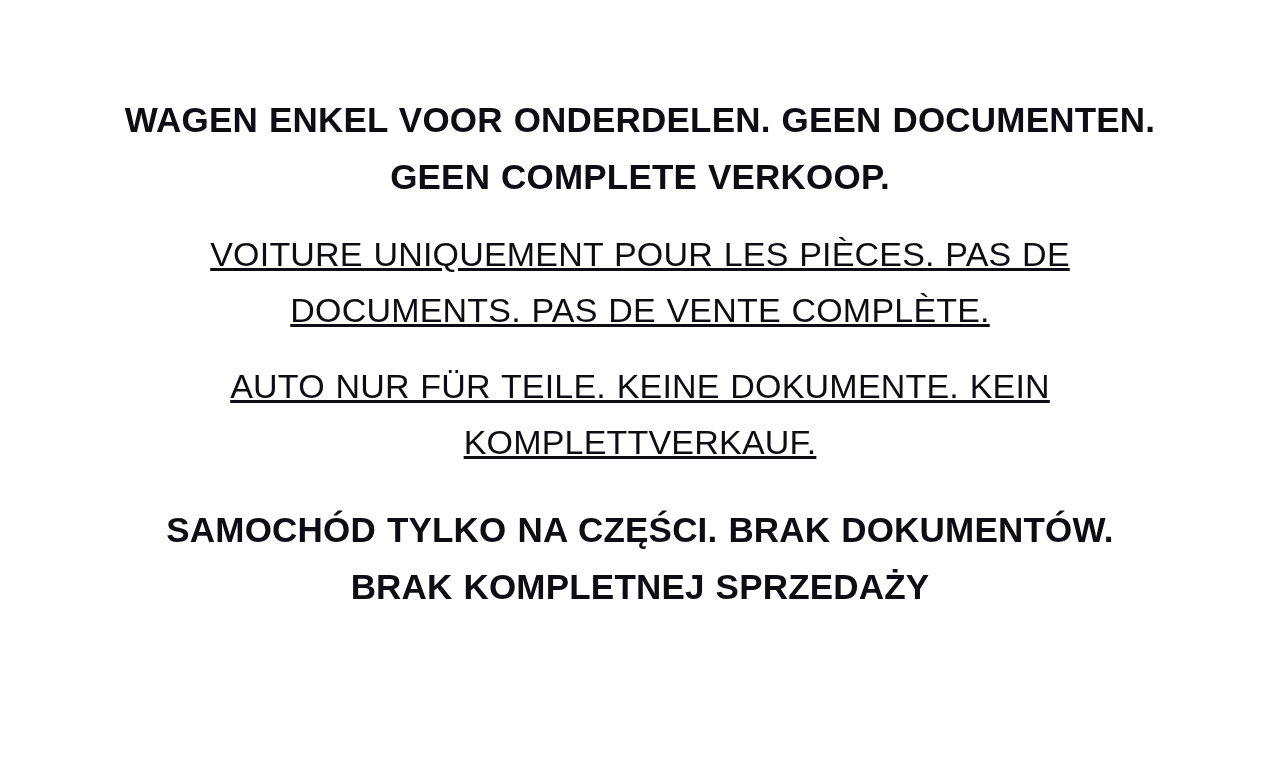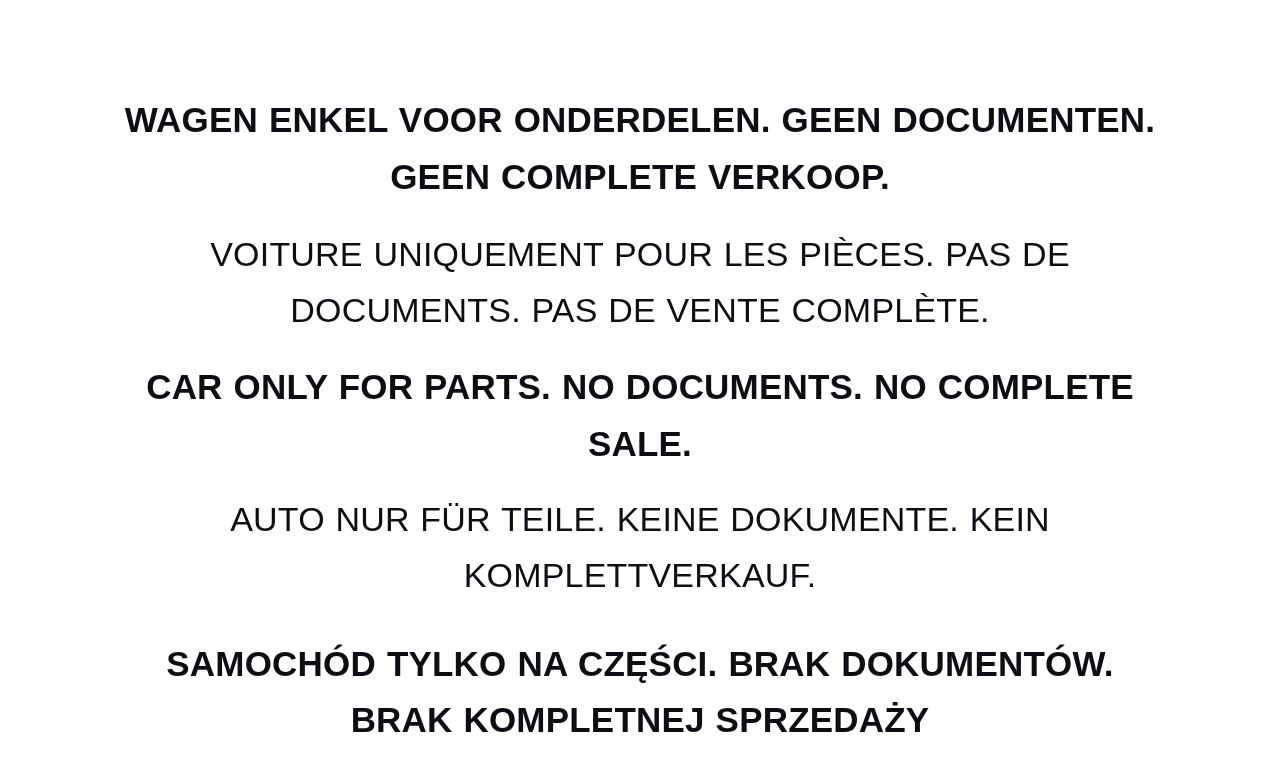--- a/index.html
+++ b/index.html
@@ -28,20 +28,21 @@
     width: 1060px;
     text-align: center;
     letter-spacing: 0.2px;
     word-spacing: 1px;
   }
   .notice-line.bold {
     font-weight: 700;
   }
   .notice-line.regular {
     font-weight: 400;
+    text-decoration: underline;
   }
   .l-nl {
     font-size: 35px;
     line-height: 1.62;
     margin-top: 22px;
   }
   .l-fr {
     font-size: 34px;
     line-height: 1.64;
     margin-top: 22px;
@@ -61,16 +62,15 @@
     line-height: 1.62;
     margin-top: 32px;
   }
 </style>
 </head>
 <body>
 
 <div class="notice-sheet">
   <div class="notice-line bold l-nl">WAGEN ENKEL VOOR ONDERDELEN. GEEN DOCUMENTEN. GEEN COMPLETE VERKOOP.</div>
   <div class="notice-line regular l-fr">VOITURE UNIQUEMENT POUR LES PIÈCES. PAS DE DOCUMENTS. PAS DE VENTE COMPLÈTE.</div>
-  <div class="notice-line bold l-en">CAR ONLY FOR PARTS. NO DOCUMENTS. NO COMPLETE SALE.</div>
   <div class="notice-line regular l-de">AUTO NUR FÜR TEILE. KEINE DOKUMENTE. KEIN KOMPLETTVERKAUF.</div>
   <div class="notice-line bold l-pl">SAMOCHÓD TYLKO NA CZĘŚCI. BRAK DOKUMENTÓW. BRAK KOMPLETNEJ SPRZEDAŻY</div>
 </div>
 
 </body></html>

